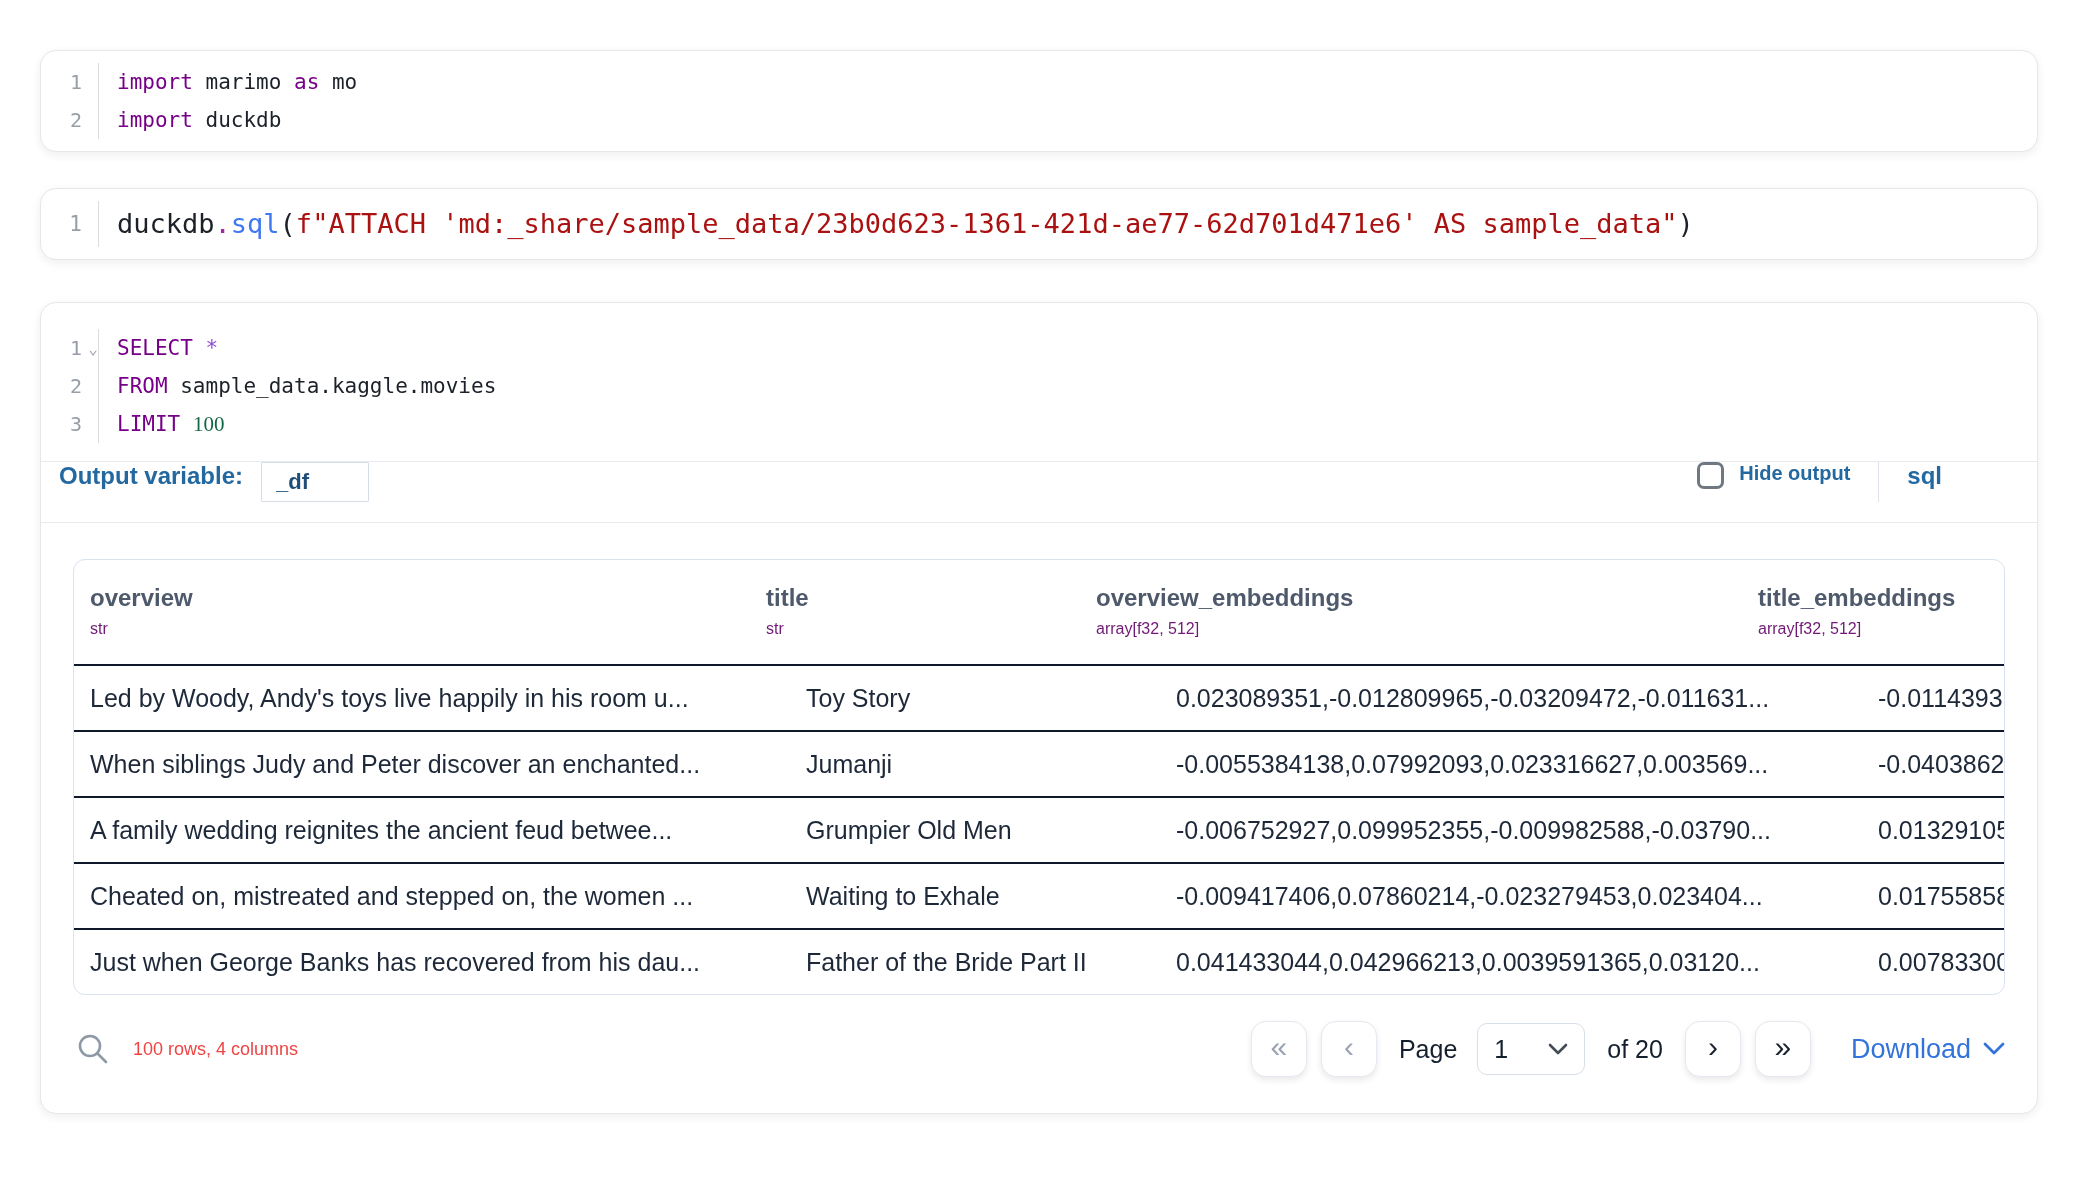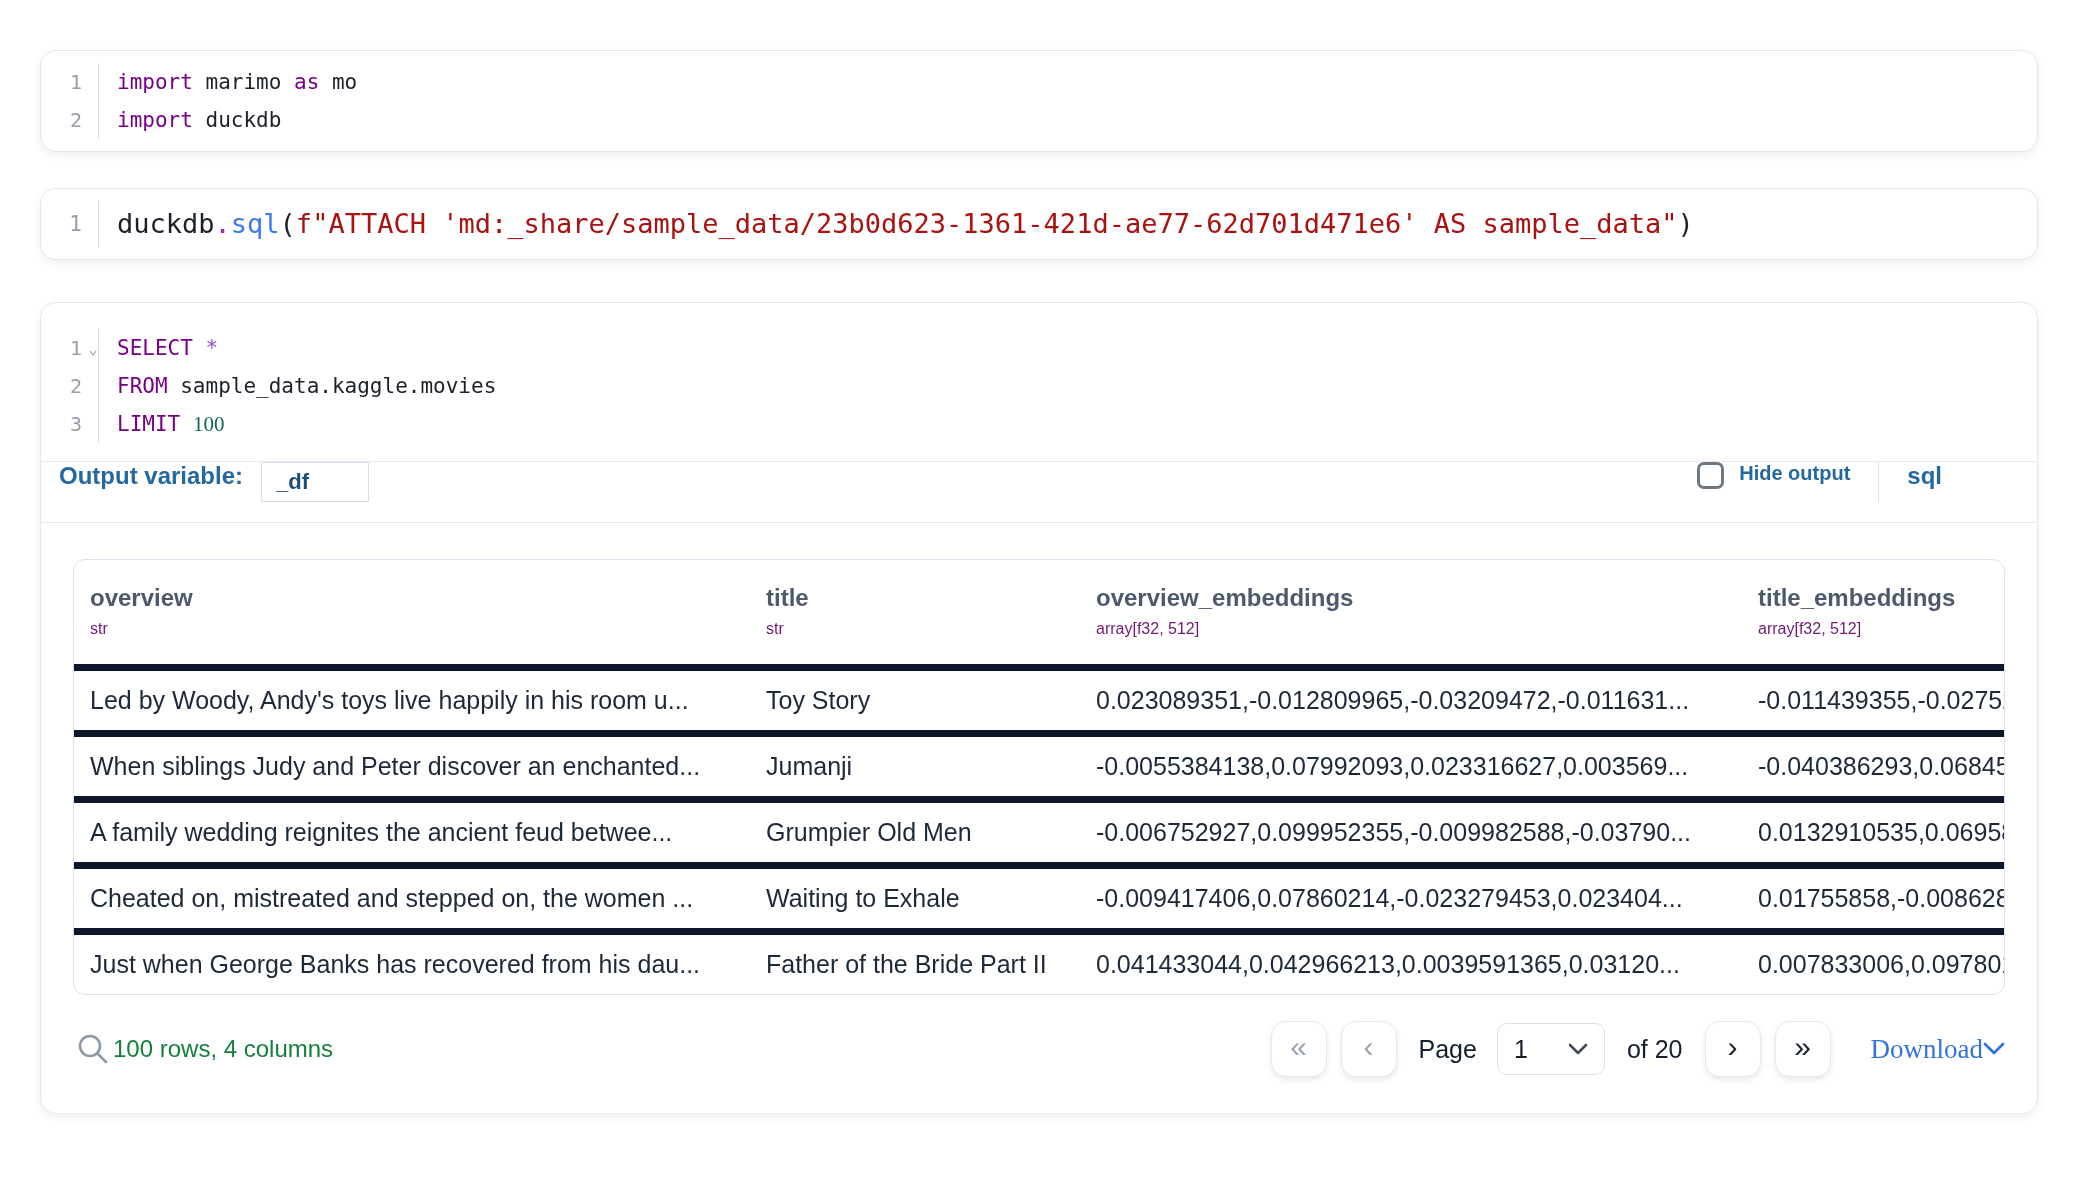--- a/index.html
+++ b/index.html
@@ -53,39 +53,39 @@
   .lang-label{font-size:24px; font-weight:700; color:var(--accent-blue); margin-right:95px;}
 
   
   .table-card{margin:36px 32px 0 32px; border:1px solid #d9e2ee; border-radius:12px; overflow:hidden; background:#fff;}
   .t-header{display:grid; grid-template-columns:676px 330px 662px 1fr; padding:22px 0 20px 0;}
   .t-h{padding-left:16px; overflow:hidden; white-space:nowrap; cursor:pointer;}
   .t-h-name{font-size:24px; font-weight:700; color:#4e5a6b; line-height:32px;}
   .t-h-type{font-size:16px; color:#701a75; line-height:30px;}
   .t-body{}
   .t-row{display:grid; grid-template-columns:676px 330px 662px 1fr; height:66px;
-    align-items:center; border-top:7px solid #0f172a; cursor:pointer;}
+    align-items:center; border-top:2px solid #0f172a; cursor:pointer;gap:40px;}
   .t-c{padding-left:16px; font-size:25px; color:#1d2838; white-space:nowrap; overflow:hidden;}
 
   
   .table-footer{display:flex; align-items:center; padding:26px 32px 30px 32px;}
   .search-btn{width:40px; height:40px; display:flex; align-items:center; justify-content:center; cursor:pointer;}
-  .summary{font-size:24px; color:#15803d;}
+  .summary{margin-left:20px; font-size:18px; color:#ef4444;}
   .pagination{display:flex; align-items:center; gap:14px;}
   .pg-btn{width:56px; height:56px; background:#fff; border:1px solid #e4e8ef; border-radius:15px;
     box-shadow:0 3px 6px rgba(0,0,0,.09); display:flex; align-items:center; justify-content:center;
     font-size:30px; line-height:1; cursor:pointer; color:#1b2330; padding-bottom:4px;}
   .pg-btn.disabled{color:#9aa3b2;}
   .page-label{font-size:25px; color:#15202e; margin:0 6px 0 8px;}
   .page-select{height:52px; min-width:108px; background:#fff; border:1px solid #d7dfea; border-radius:10px;
     display:flex; align-items:center; justify-content:space-between; padding:0 16px; cursor:pointer;}
   .page-select .val{font-size:25px; color:#15202e;}
   .pages-label{font-size:25px; color:#15202e; margin:0 8px;}
-  .download{display:flex; align-items:center; margin-left:26px; cursor:pointer;
-    color:var(--link-blue); font-size:27px;font-family:Liberation Serif, serif;}
+  .download{display:flex; align-items:center; gap:12px; margin-left:26px; cursor:pointer;
+    color:var(--link-blue); font-size:27px;}
   .chev{display:inline-block;}
 </style>
 </head>
 <body>
 
 <div class="page">
 
   <div class="cell cell-1 cell-sm">
     <div class="code-area">
         <div class="code-line">

